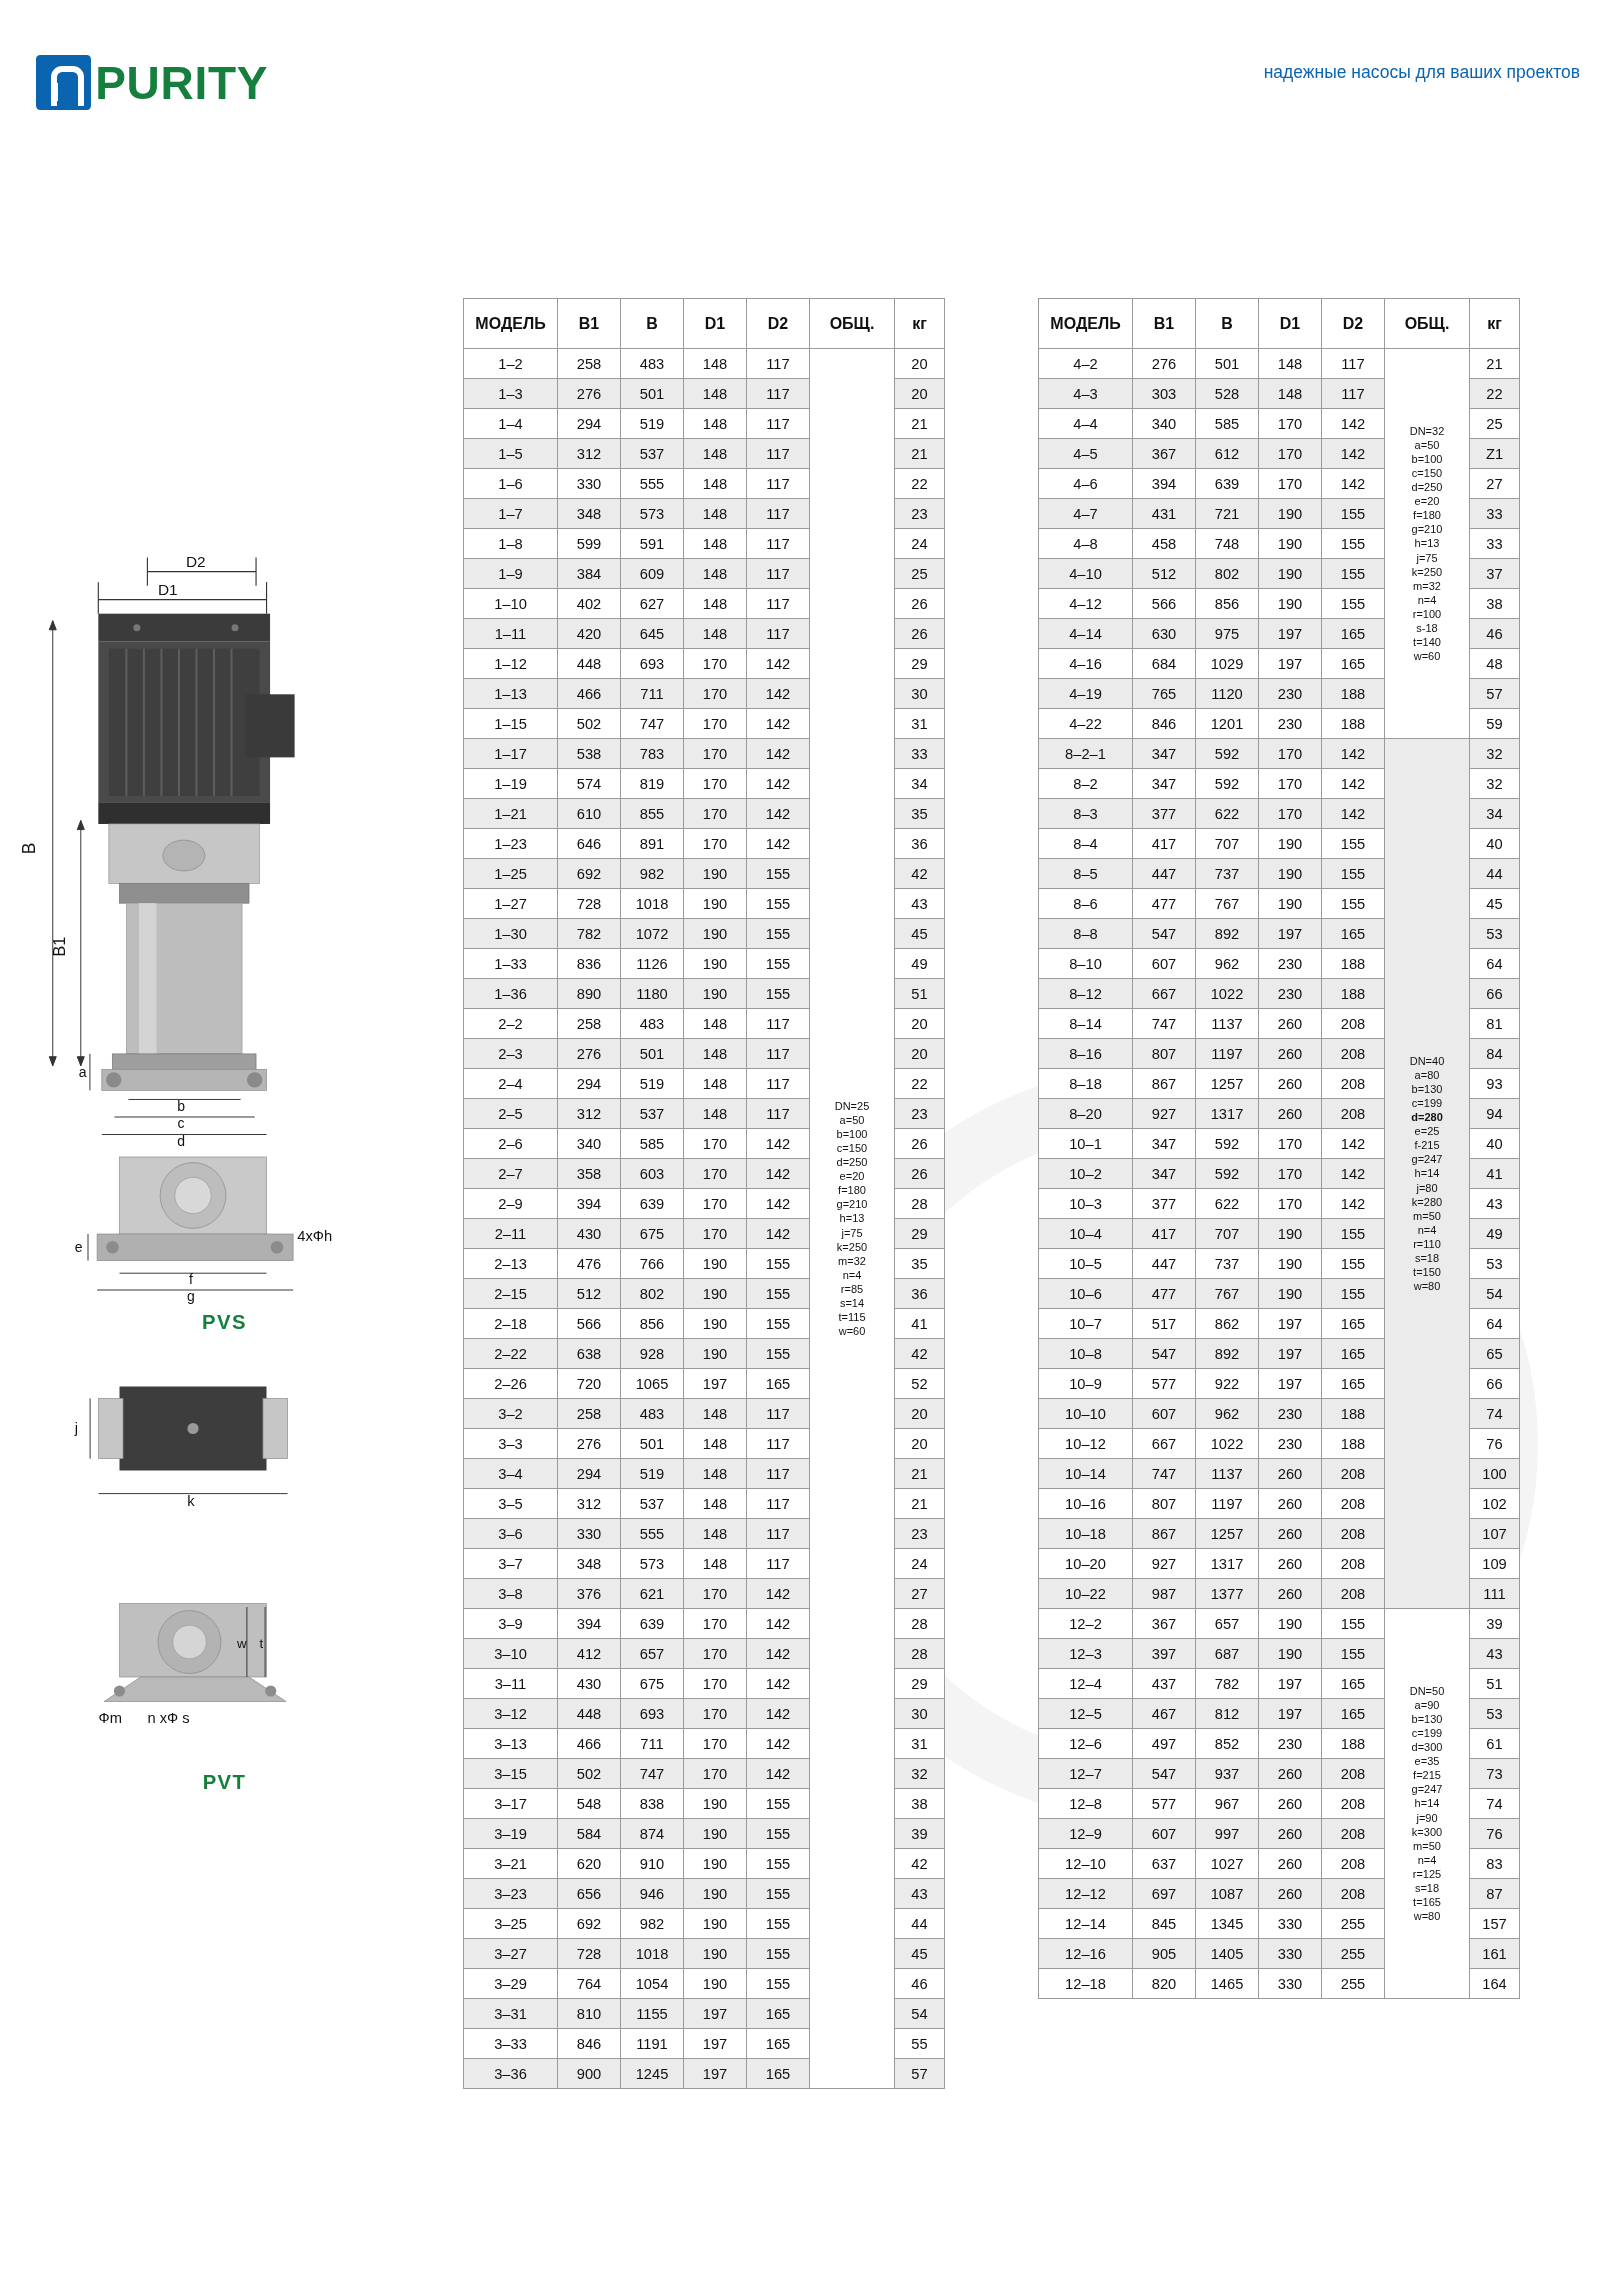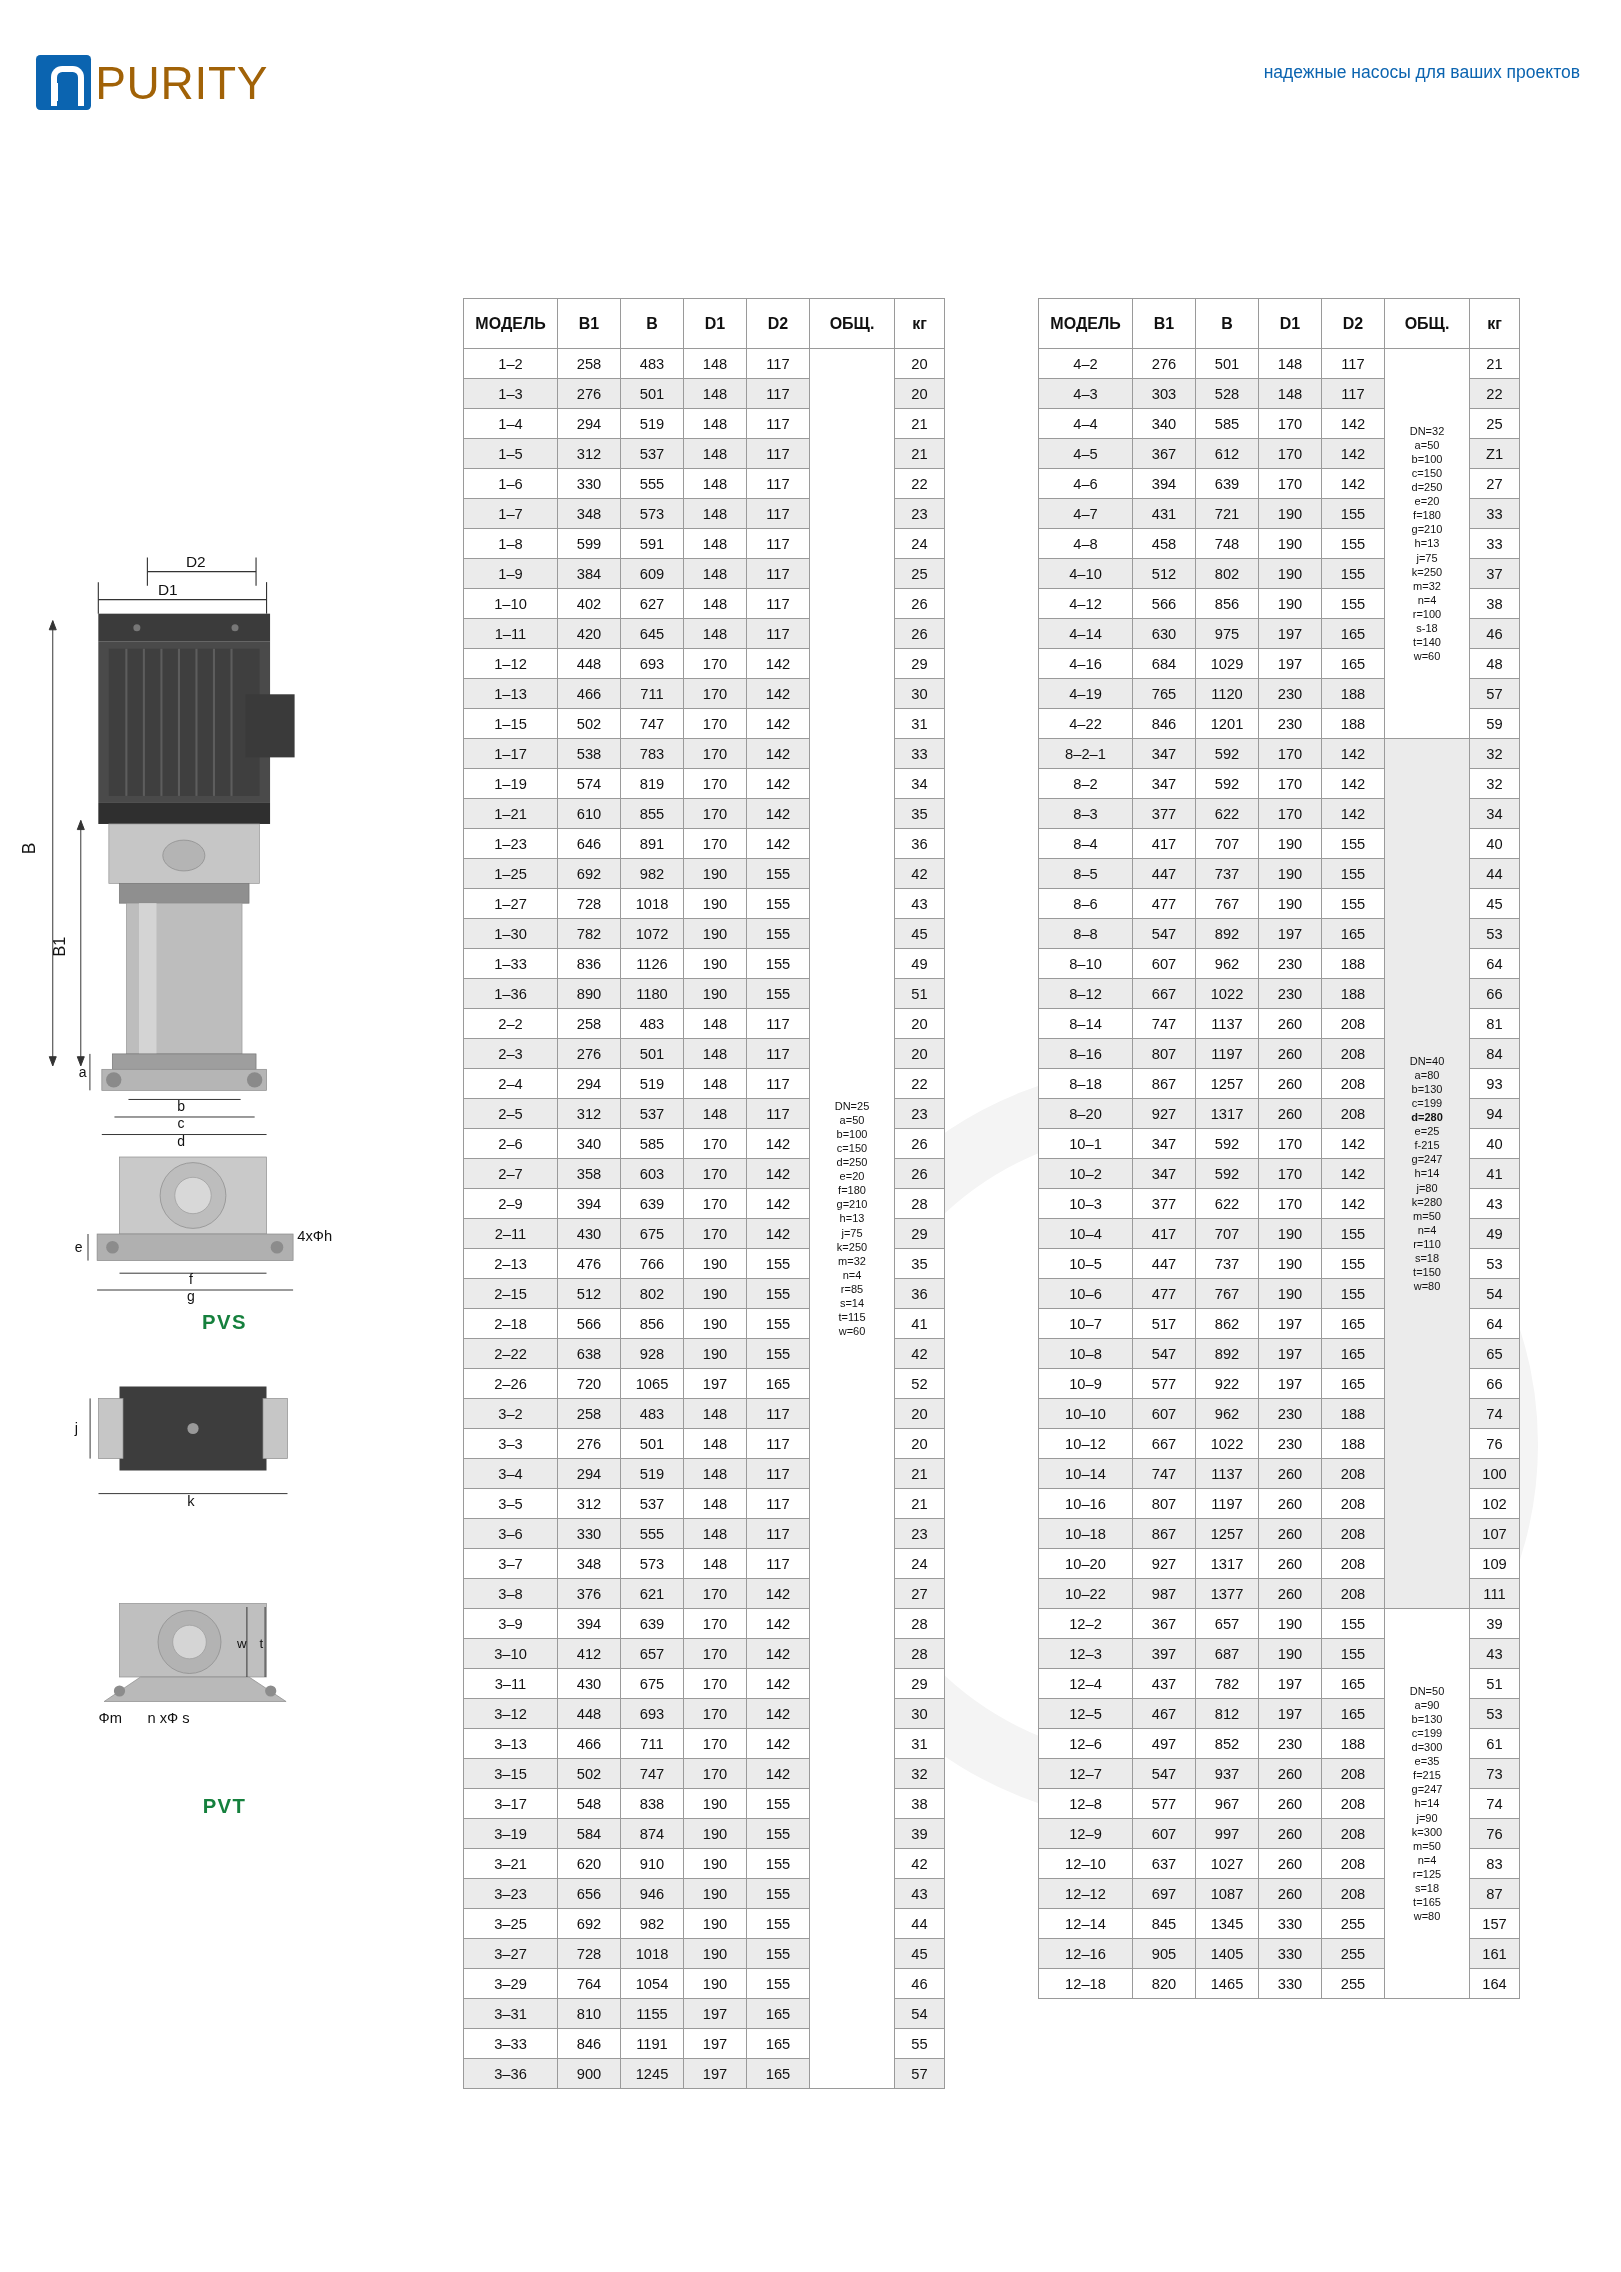--- a/index.html
+++ b/index.html
@@ -32,21 +32,21 @@
     position:relative;margin-right:4.2px;
   }
   .logo-mark:after{
     content:"";position:absolute;left:15.4px;top:10.5px;width:21px;height:34px;
     border:6.3px solid #ffffff;border-radius:11.2px 11.2px 0 0;border-bottom:none;
   }
   .logo-mark:before{
     content:"";position:absolute;left:15.4px;top:28px;width:6.3px;height:18px;background:#fff;
   }
   .logo-text{
-    font-size:46px;font-weight:normal;letter-spacing:0.7px;color:#a16207;
+    font-size:46px;font-weight:bold;letter-spacing:0.7px;color:#15803d;
     font-family:"Liberation Sans", sans-serif;
   }
   .tagline{
     position:absolute;right:42px;top:62px;
     font-size:17.5px;color:#0b64b0;
   }
   
   .drawings{position:absolute;left:0;top:491px;width:449px;z-index:3;}
   .dwg-caption{
     text-align:center;font-size:20.3px;font-weight:bold;color:#15803d;letter-spacing:1.4px;
@@ -231,21 +231,21 @@
       <g stroke="#333" fill="none" stroke-width="1.4" font-family="Liberation Sans">
         <line x1="332" y1="40" x2="332" y2="140"></line>
         <line x1="358" y1="40" x2="358" y2="140"></line>
         <text x="318" y="98" fill="#111" stroke="none" font-size="19">w</text>
         <text x="350" y="98" fill="#111" stroke="none" font-size="19">t</text>
         <text x="120" y="205" fill="#111" stroke="none" font-size="21">Фm</text>
         <text x="190" y="205" fill="#111" stroke="none" font-size="21">n xФ s</text>
       </g>
     </g>
   </svg>
-  <div class="dwg-caption" style="margin-top:27px;">PVT</div>
+  <div class="dwg-caption" style="margin-top:3px;">PVT</div>
 </div>
 
 <div class="tbl-wrap" id="tbl-left">
   <table class="spec">
     <thead>
       <tr>
         <th class="hdr-model">МОДЕЛЬ</th>
         <th>B1</th>
         <th>B</th>
         <th>D1</th>

